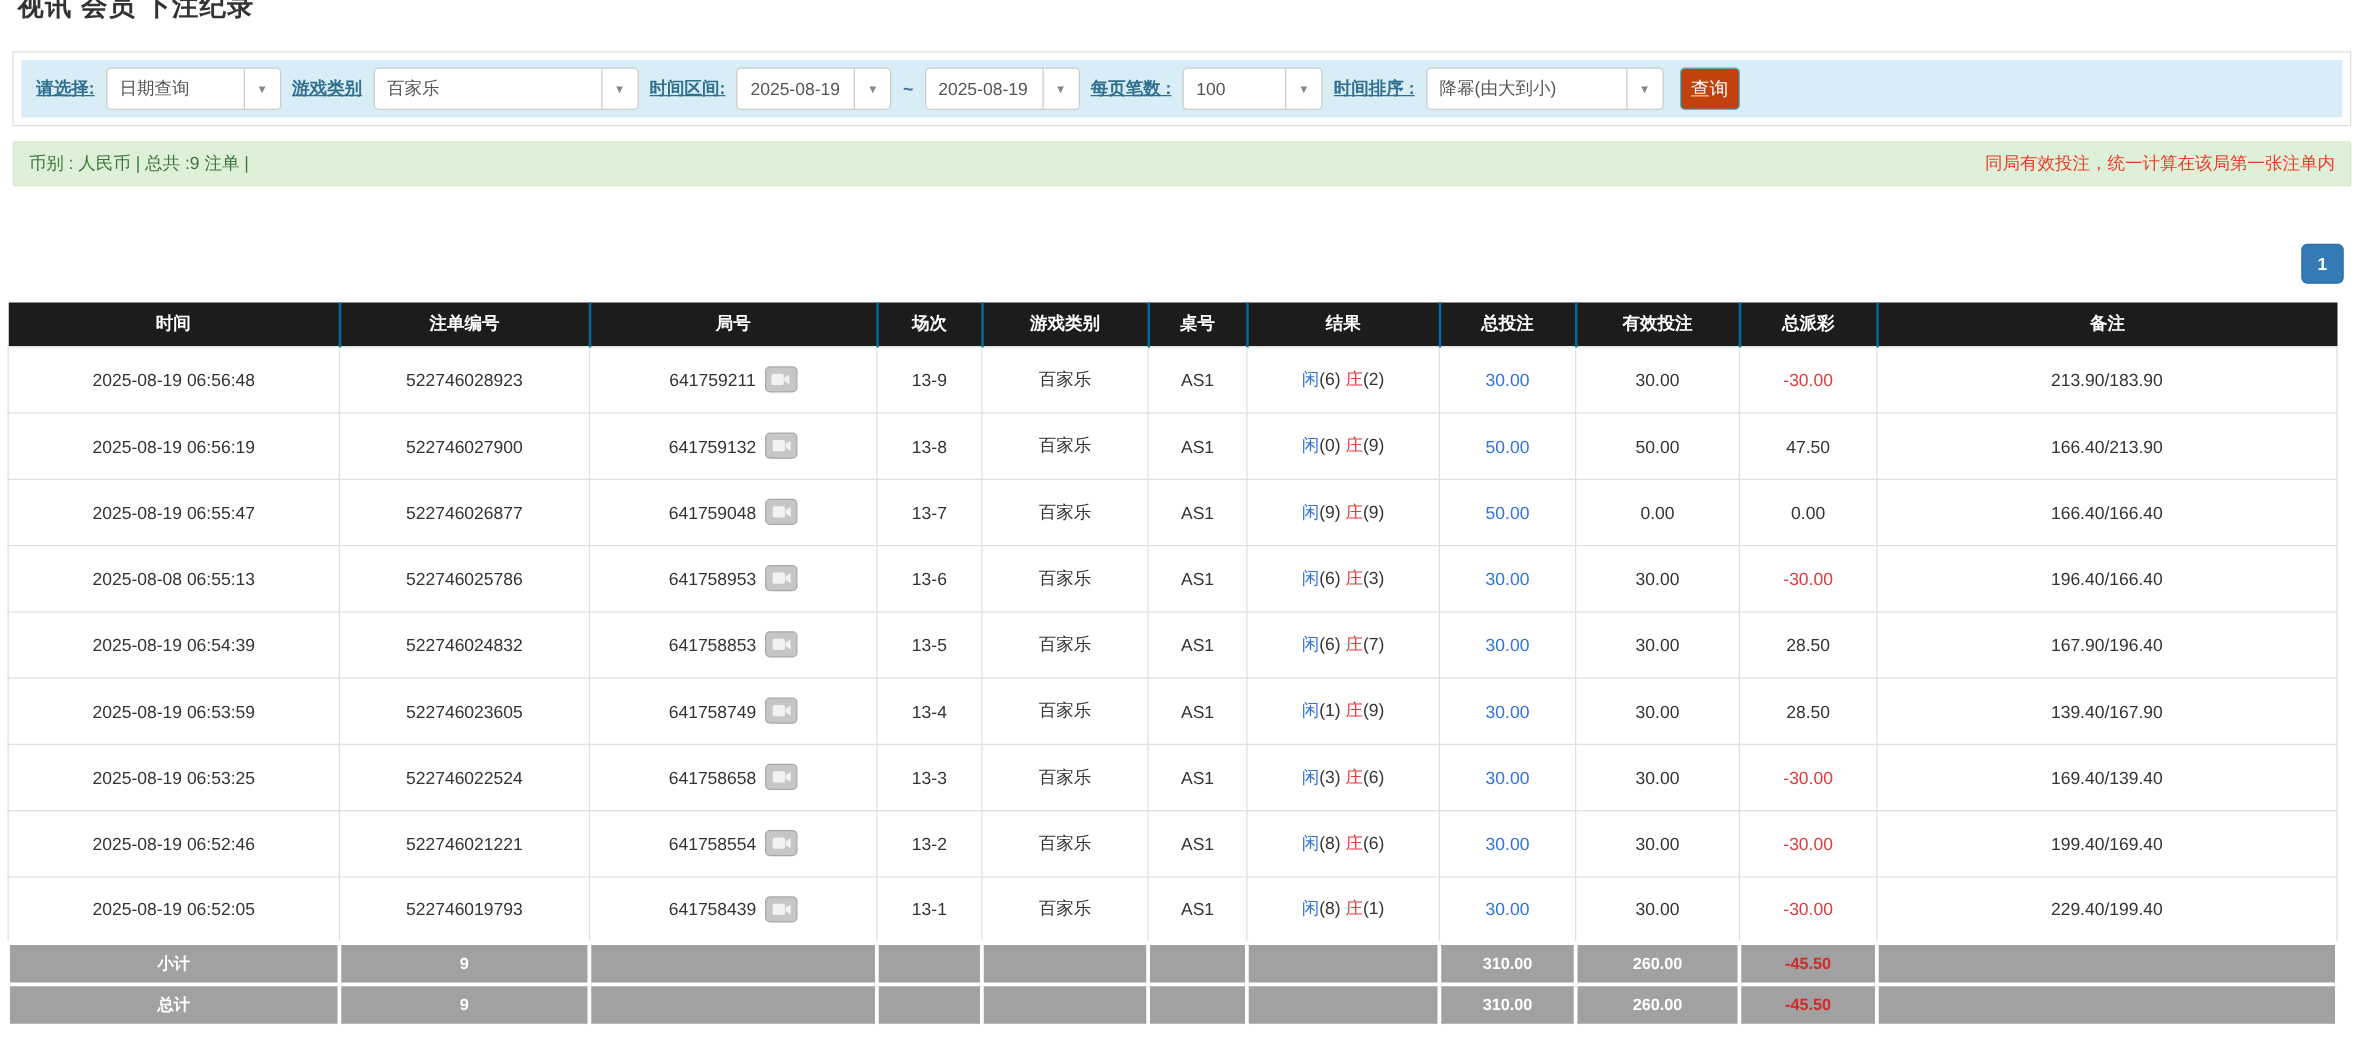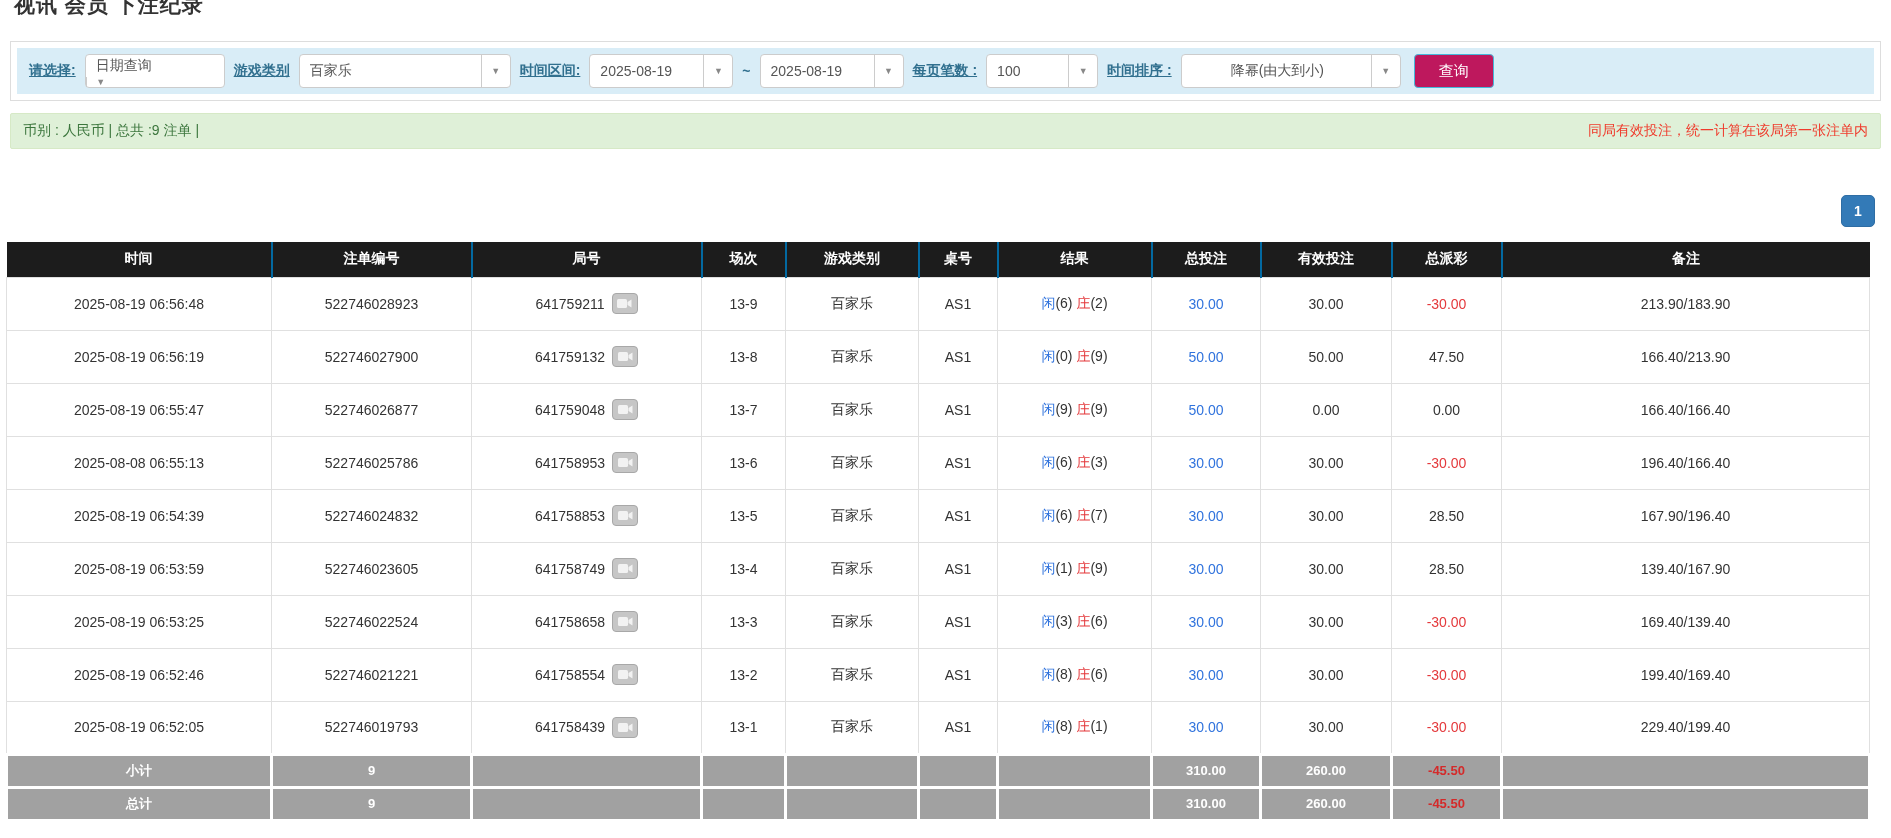--- a/index.html
+++ b/index.html
@@ -14,24 +14,24 @@
   .filter-panel { margin: 22px 10px 0 10px; border: 1px solid #ddd; padding: 6px; background:#fff; }
   .filter-bar { background: #d9edf7; display: flex; align-items: center; padding: 6px 12px; gap: 9px; }
   .flabel { color: #31708f; font-weight: bold; font-size: 14px; white-space: nowrap; text-decoration: underline; }
   .tilde { color: #31708f; font-weight: bold; font-size: 14px; }
   .select { background: #fff; border: 1px solid #ccc; border-radius: 4px; height: 34px;
     display: flex; align-items: stretch; cursor: pointer; }
   .select .val { flex: 1; display: flex; align-items: center; padding: 0 10px;
     font-size: 14px; color: #555; white-space: nowrap; overflow: hidden; }
   .select .arrow { width: 29px; border-left: 1px solid #ccc; display: flex;
     align-items: center; justify-content: center; color: #888; font-size: 9px; }
-  .w140 { width: 140px; flex-direction: column; } .w210 { width: 212px; } .w155 { width: 144px; }
-  .w112 { width: 112px; } .w188 { width: 220px; padding-left: 39px; }
-  .search-btn { margin-left: 4px; background: #be185d; color: #fff; border: 1px solid #46b8da;
-    border-radius: 4px; height: 34px; width: 80px; font-size: 15px; cursor: pointer;
+  .w140 { width: 140px; } .w210 { width: 212px; } .w155 { width: 124px; }
+  .w112 { width: 112px; } .w188 { width: 190px; }
+  .search-btn { margin-left: 4px; background: #c2410c; color: #fff; border: 1px solid #46b8da;
+    border-radius: 4px; height: 34px; width: 48px; font-size: 15px; cursor: pointer;
     font-family: inherit; }
 
   
   .summary-bar { margin: 12px 10px 0 10px; background: #dff0d8; border: 1px solid #d6e9c6;
     border-radius: 2px; padding: 8px 12px; display: flex; justify-content: space-between;
     align-items: center; }
   .summary-left { color: #3c763d; font-size: 14px; }
   .summary-right { color: #ef3b2c; font-size: 14px; }
 
   

